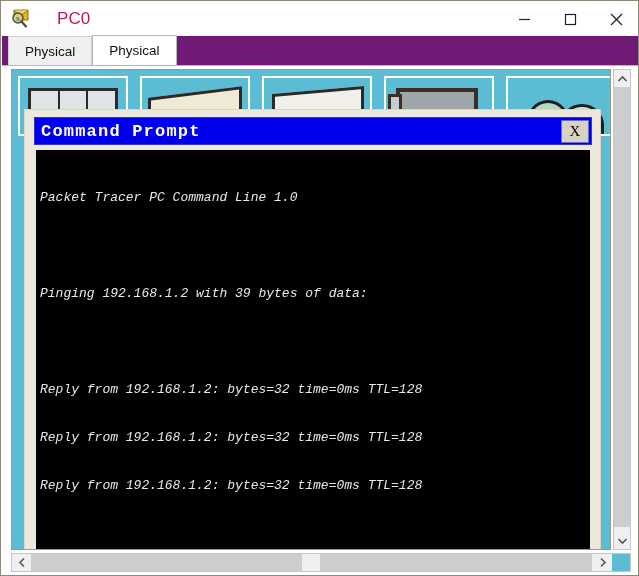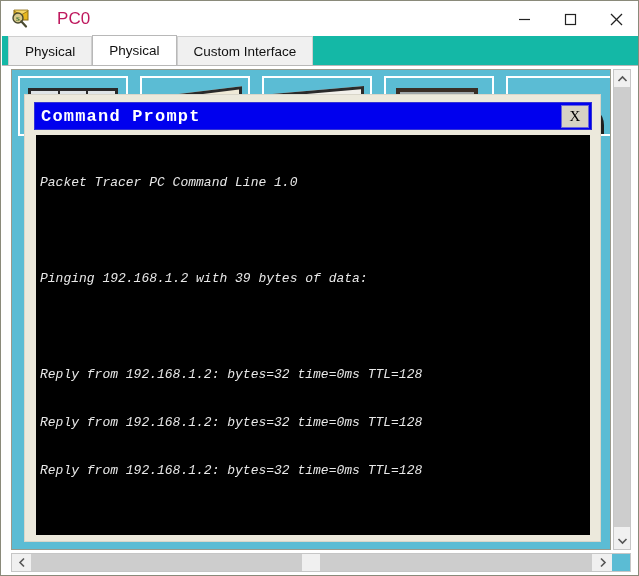--- a/index.html
+++ b/index.html
@@ -69,21 +69,21 @@
     cursor: default;
   }
   .win-btn svg { display: block; }
 
   
   #tab-strip {
     position: absolute;
     left: 1px; top: 35px;
     width: 637px;
     height: 30px;
-    background: #14b8a6;
+    background: #701a75;
     border-bottom: 1px solid #b8b8b8;
     box-sizing: border-box;
     display: flex;
     align-items: flex-end;
     padding-left: 6px;
   }
   .tab {
     height: 29px;
     line-height: 29px;
     padding: 0 16px;
@@ -223,21 +223,21 @@
     width: 44px; height: 30px;
     background: #cfe0e4;
     border: 3px solid #1f1f1f;
     border-radius: 50% 50% 0 0 / 70% 70% 0 0;
     box-sizing: border-box;
   }
 
   
   #cmd-window {
     position: absolute;
-    left: 12px; top: 24px;
+    left: 12px; top: 39px;
     width: 577px;
     height: 448px;
     background: #ece9dc;
     border: 1px solid #d9d6c9;
     box-sizing: border-box;
   }
   #cmd-title-bar {
     position: absolute;
     left: 9px; top: 7px;
     width: 558px;
@@ -419,21 +419,20 @@
           <line x1="2" y1="2" x2="13" y2="13" stroke="#222" stroke-width="1.2"></line>
           <line x1="13" y1="2" x2="2" y2="13" stroke="#222" stroke-width="1.2"></line>
         </svg>
       </div>
     </div>
   </div>
 
   <div id="tab-strip">
     <div class="tab">Physical</div>
     <div class="tab active">Physical</div>
-    <div class="tab">Custom Interface</div>
   </div>
 
   <div id="content-panel">
 
     <div id="desktop-viewport">
 
       <div class="desk-icon" style="left:6px;">
           <div class="pic-frame"></div>
         </div>
       <div class="desk-icon" style="left:128px;">

